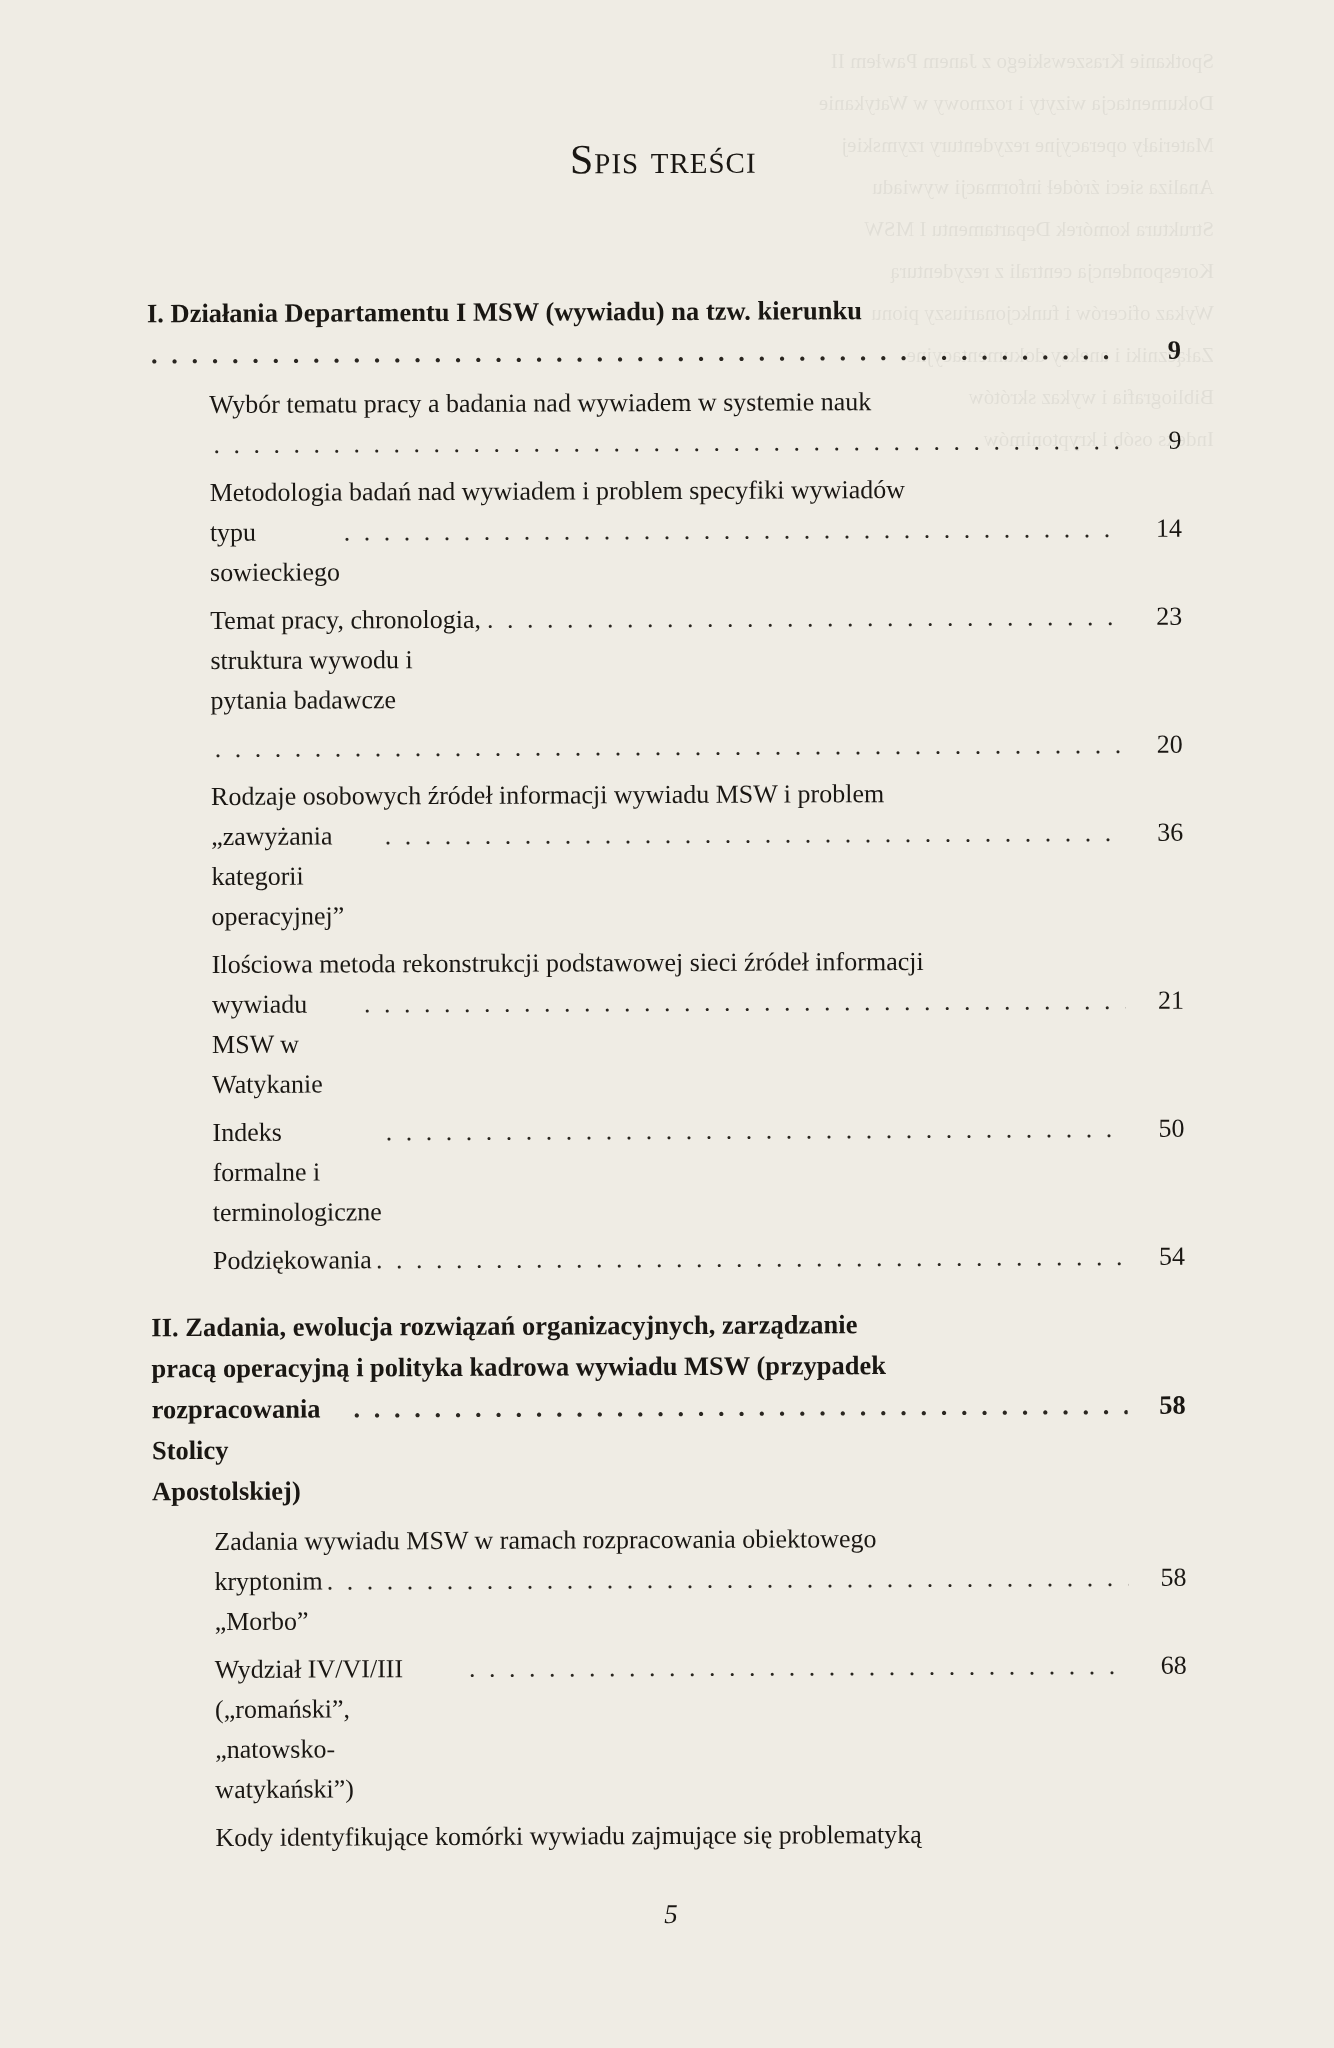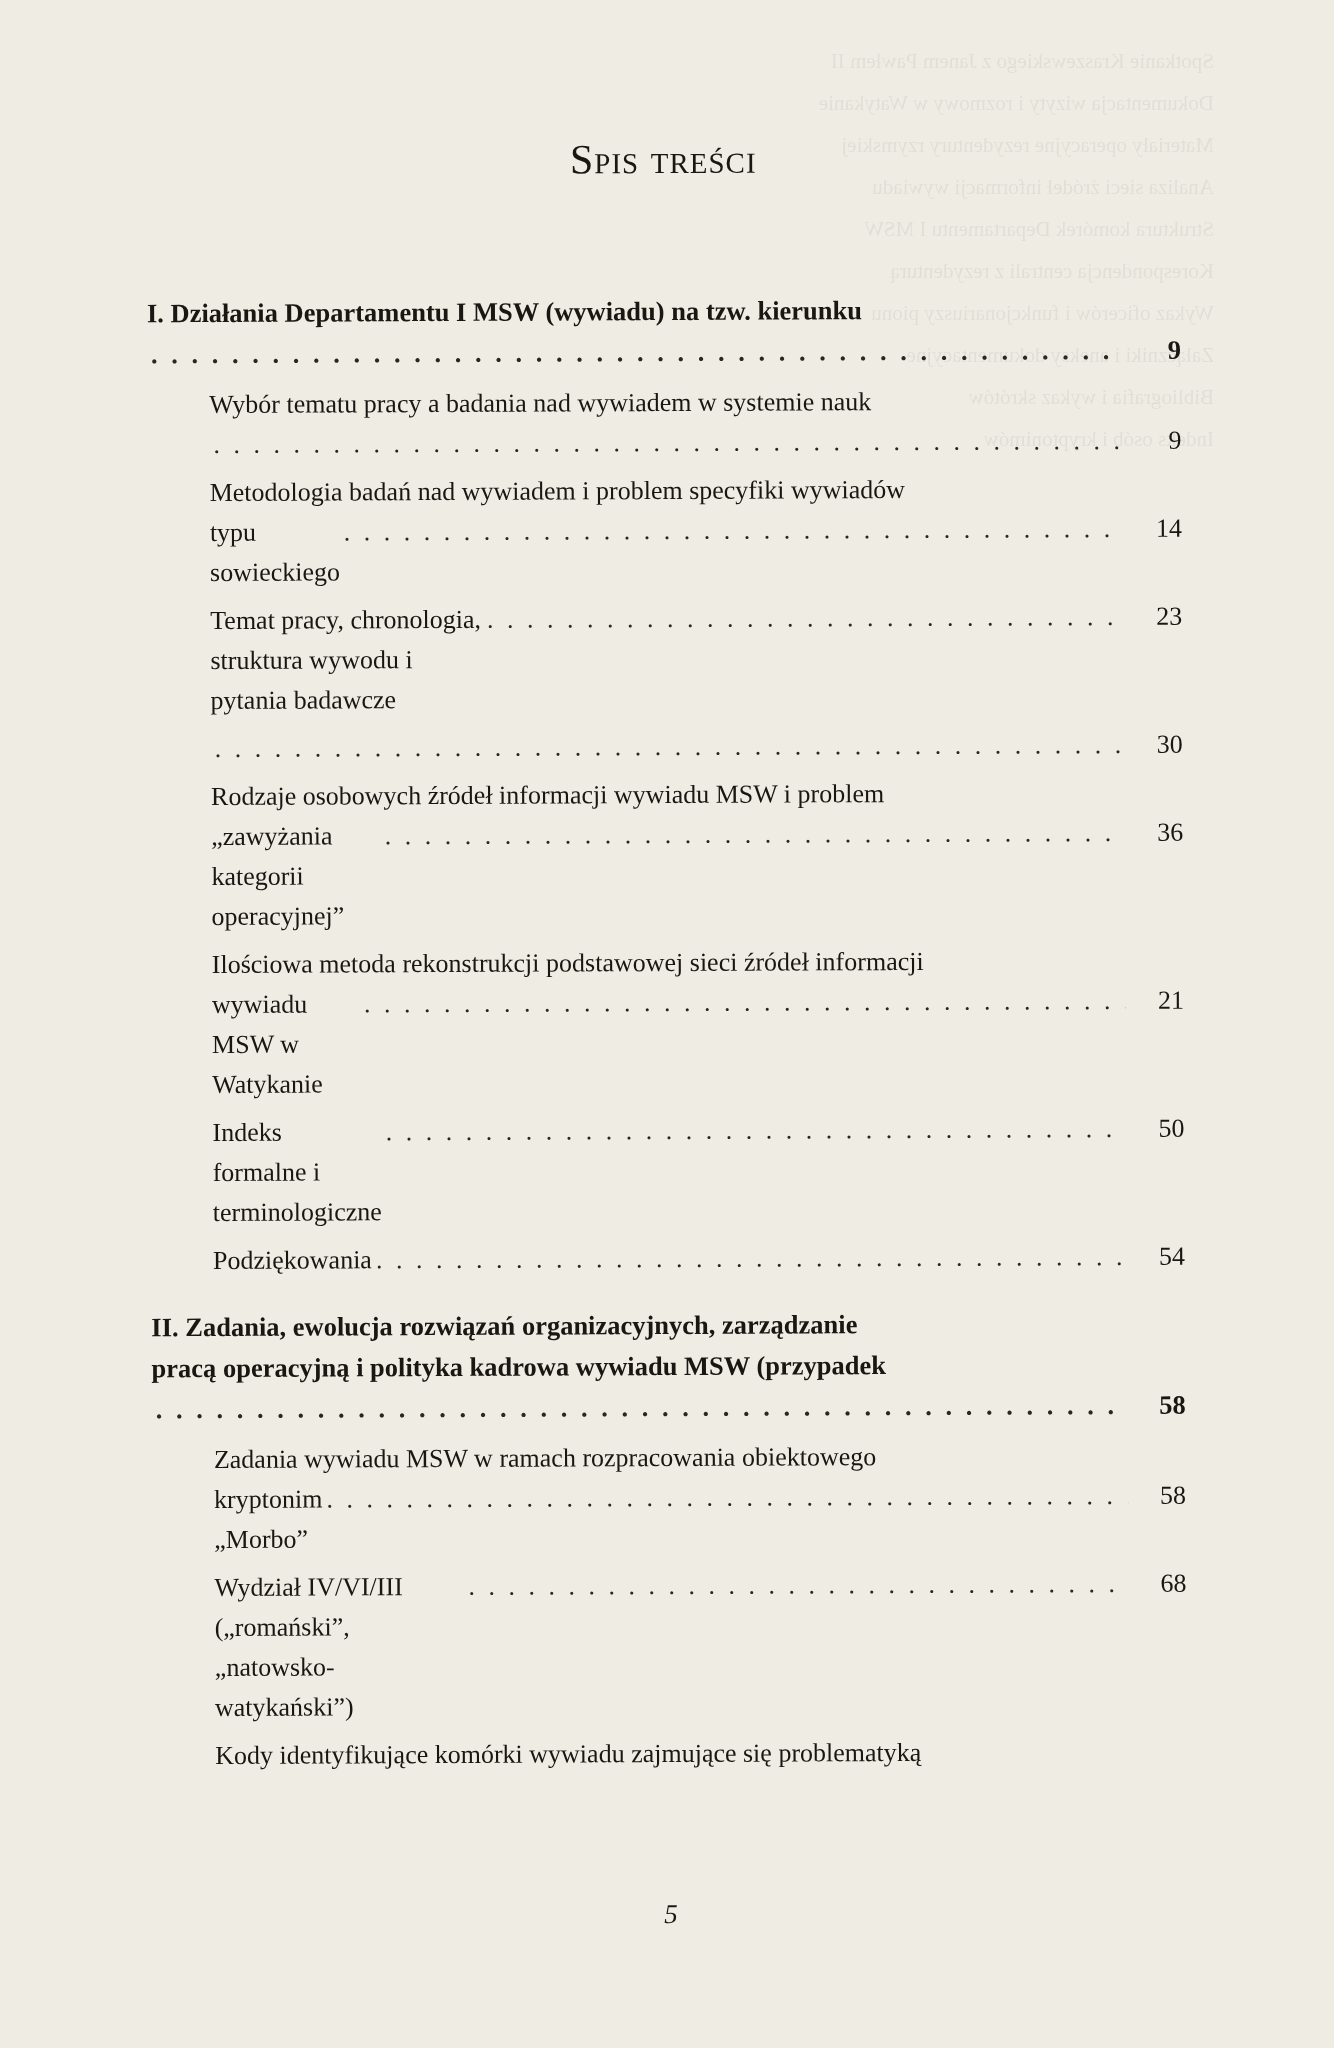--- a/index.html
+++ b/index.html
@@ -147,21 +147,21 @@
       <div class="entry level-2">
         <div class="row">
           <span class="label">Temat pracy, chronologia, struktura wywodu i pytania badawcze</span>
           <span class="leader">. . . . . . . . . . . . . . . . . . . . . . . . . . . . . . . . . . . . . . . . . . . . . . . . . . . . . . . . . . . . . . . . . . . . . . . . . . . . . . . </span>
           <span class="pageno">23</span>
         </div>
       </div>
       <div class="entry level-2">
         <div class="row">
           <span class="leader">. . . . . . . . . . . . . . . . . . . . . . . . . . . . . . . . . . . . . . . . . . . . . . . . . . . . . . . . . . . . . . . . . . . . . . . . . . . . . . . </span>
-          <span class="pageno">30</span>
+          <span class="pageno">20</span>
         </div>
       </div>
       <div class="entry level-2">
         <div class="firstline">Rodzaje osobowych źródeł informacji wywiadu MSW i problem</div>
         <div class="row">
           <span class="label">„zawyżania kategorii operacyjnej”</span>
           <span class="leader">. . . . . . . . . . . . . . . . . . . . . . . . . . . . . . . . . . . . . . . . . . . . . . . . . . . . . . . . . . . . . . . . . . . . . . . . . . . . . . . </span>
           <span class="pageno">36</span>
         </div>
       </div>
@@ -184,20 +184,21 @@
         <div class="row">
           <span class="label">Podziękowania</span>
           <span class="leader">. . . . . . . . . . . . . . . . . . . . . . . . . . . . . . . . . . . . . . . . . . . . . . . . . . . . . . . . . . . . . . . . . . . . . . . . . . . . . . . </span>
           <span class="pageno">54</span>
         </div>
       </div>
       <div class="entry level-1">
         <div class="firstline">II. Zadania, ewolucja rozwiązań organizacyjnych, zarządzanie</div>
         <div class="firstline">pracą operacyjną i polityka kadrowa wywiadu MSW (przypadek</div>
         <div class="row">
+          <span class="label">rozpracowania Stolicy Apostolskiej)</span>
           <span class="leader">. . . . . . . . . . . . . . . . . . . . . . . . . . . . . . . . . . . . . . . . . . . . . . . . . . . . . . . . . . . . . . . . . . . . . . . . . . . . . . . </span>
           <span class="pageno">58</span>
         </div>
       </div>
       <div class="entry level-2">
         <div class="firstline">Zadania wywiadu MSW w ramach rozpracowania obiektowego</div>
         <div class="row">
           <span class="label">kryptonim „Morbo”</span>
           <span class="leader">. . . . . . . . . . . . . . . . . . . . . . . . . . . . . . . . . . . . . . . . . . . . . . . . . . . . . . . . . . . . . . . . . . . . . . . . . . . . . . . </span>
           <span class="pageno">58</span>

